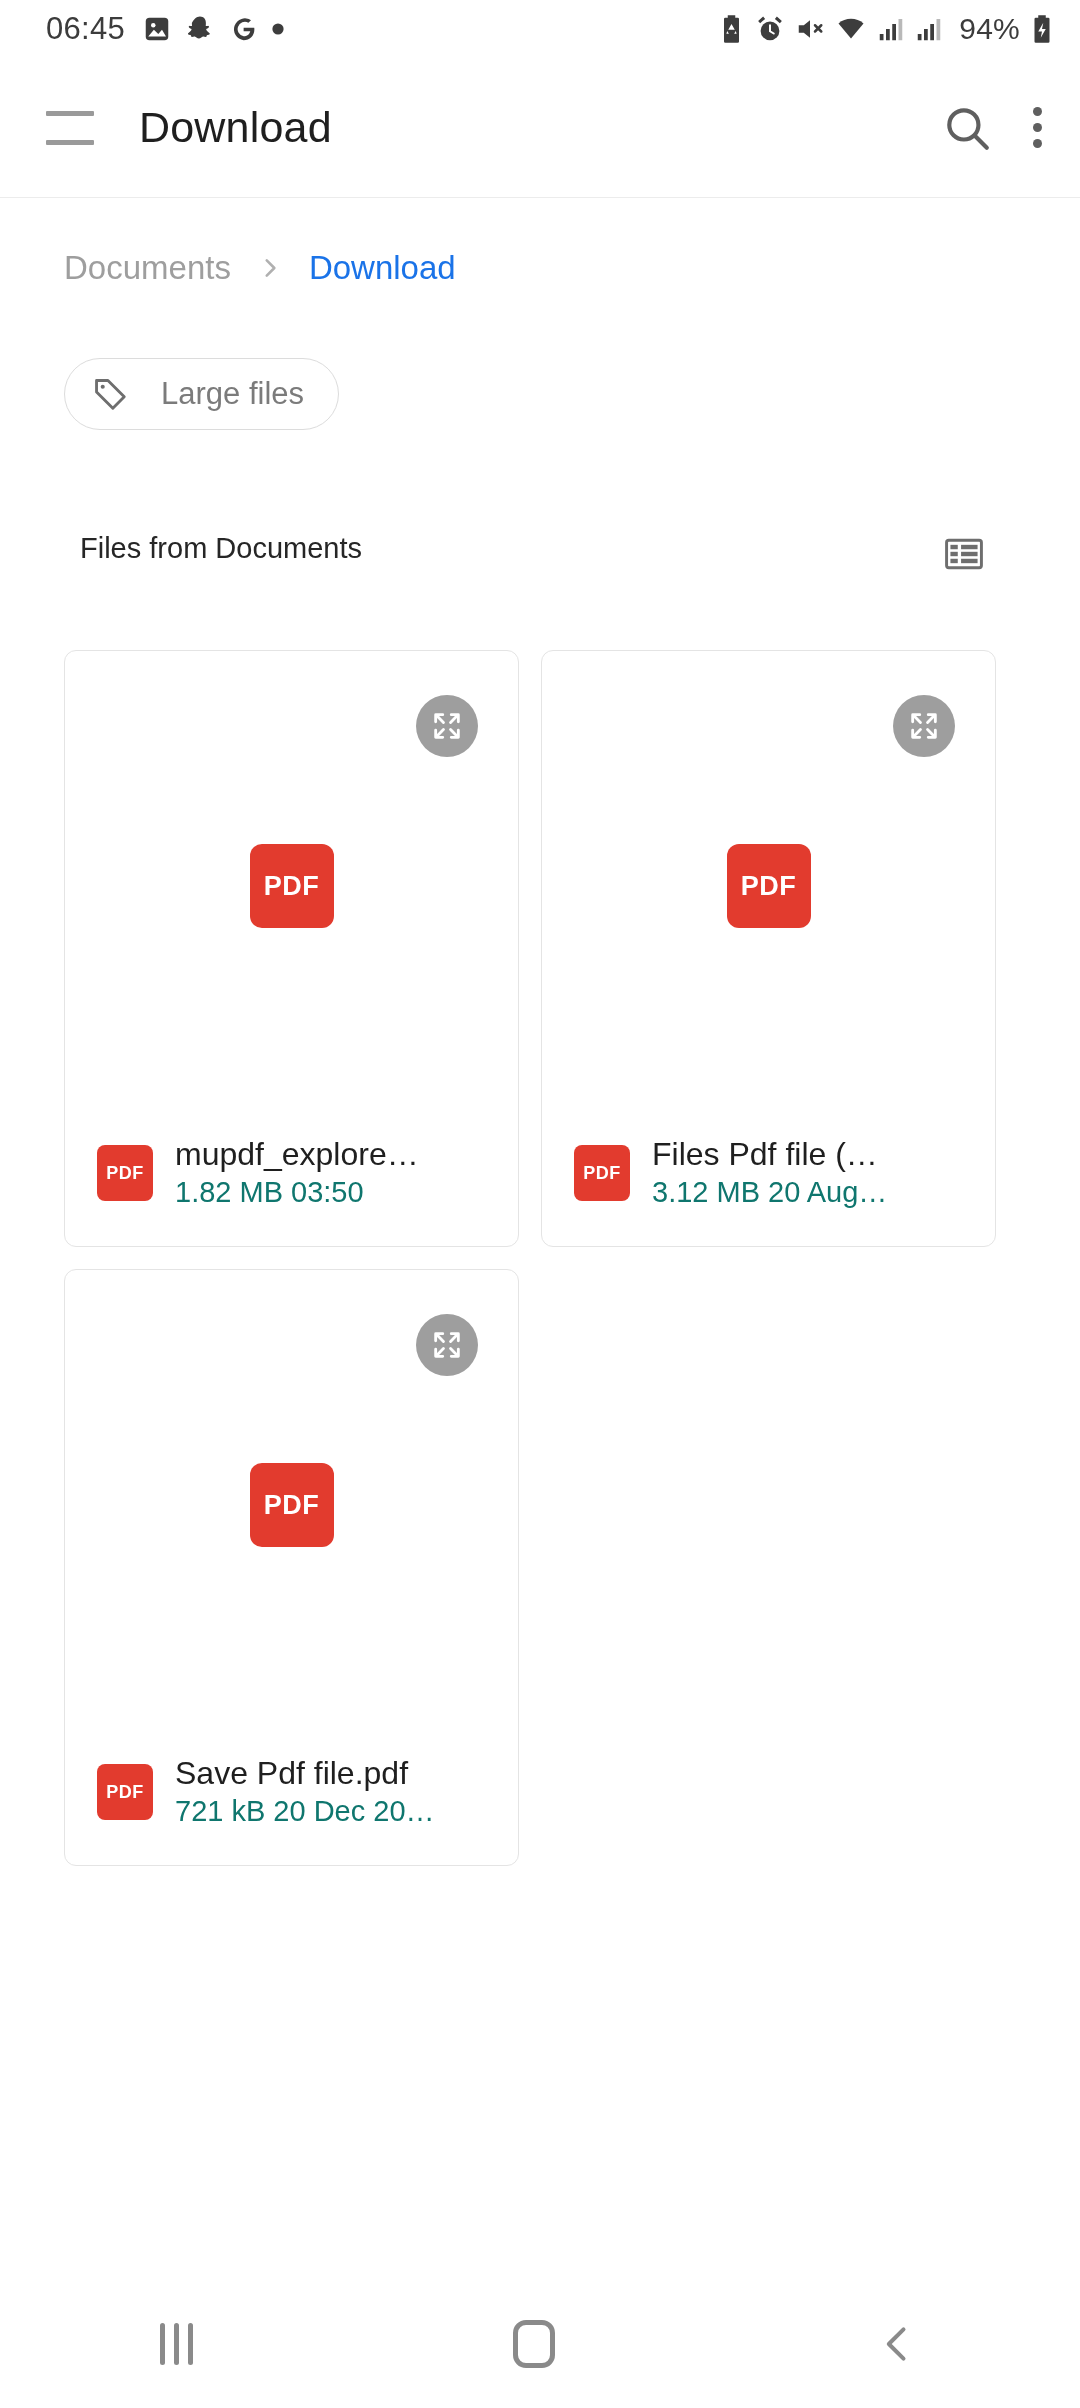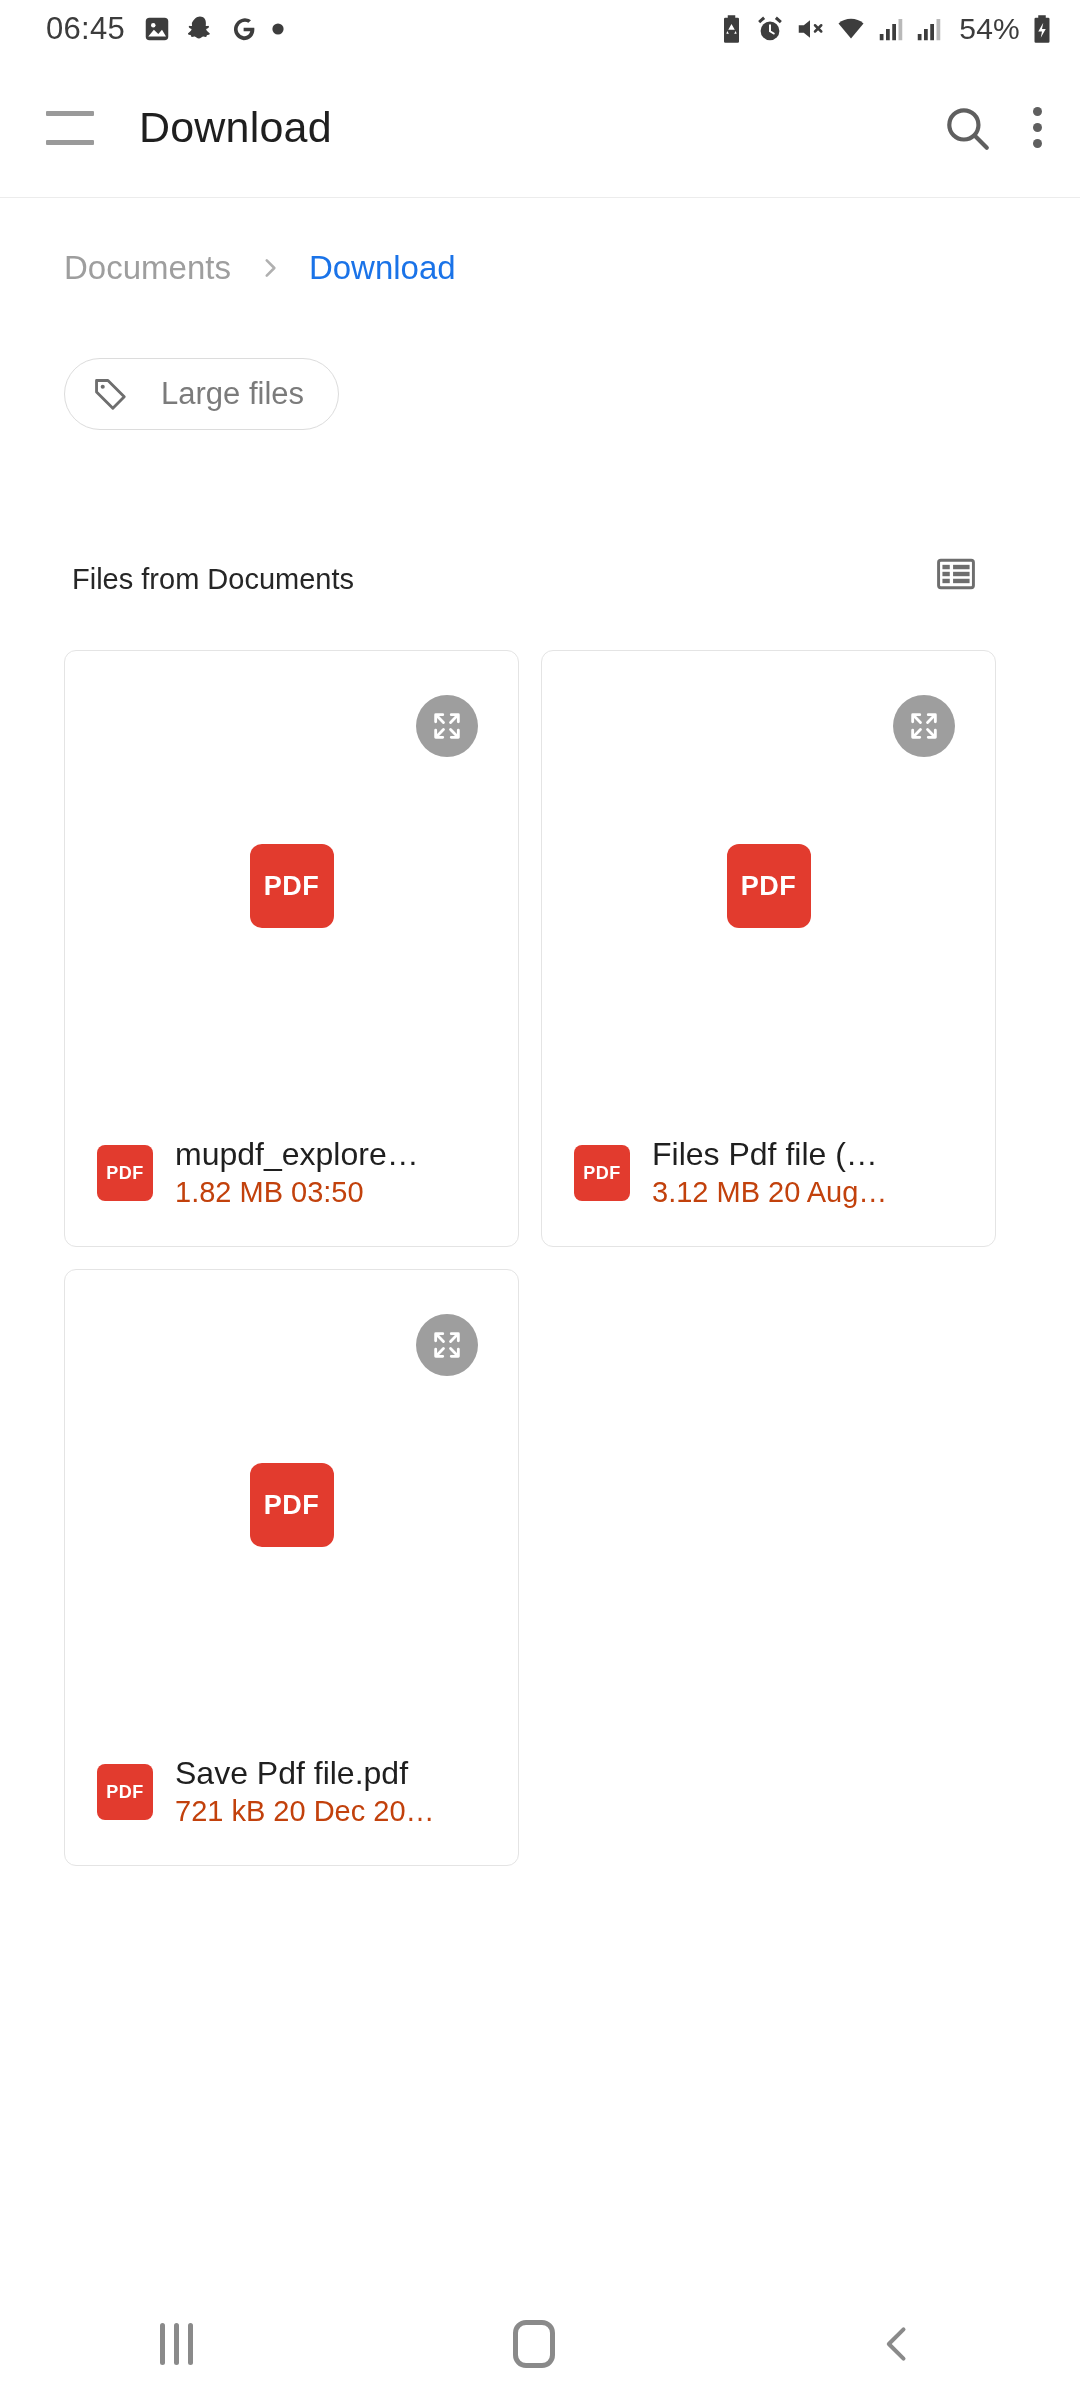--- a/index.html
+++ b/index.html
@@ -53,22 +53,22 @@
   .chips { position:absolute; top:358px; left:64px; display:flex; gap:38px; }
   .chip {
     height: 72px; border:1px solid #dcdcdc; border-radius:36px;
     display:flex; align-items:center; gap:32px; padding: 0 34px 0 26px;
     background:#fff;
   }
   .chip-label { font-size:31px; color:#7b7b7b; }
 
   
   .section-head {
-    position:absolute; top:532px; left:8px; width:1026px; height:64px;
-    display:flex; align-items:flex-end; padding: 0 56px 0 64px;
+    position:absolute; top:532px; left:16px; width:1026px; height:64px;
+    display:flex; align-items:flex-start; padding: 0 56px 0 64px;
   }
   .section-title { font-size:29px; color:#262626; font-weight:500;}
   .view-toggle { margin-left:auto; }
 
   
   .grid {
     position:absolute; top:650px; left:64px; width:960px;
     display:flex; flex-wrap:wrap; gap:22px;
   }
   .card {
@@ -95,21 +95,21 @@
   .card .meta {
     position:absolute; left:0; right:0; bottom: 34px;
     display:flex; align-items:center; gap:22px; padding: 0 20px 0 32px;
   }
   .meta-text { min-width:0; flex:1; }
   .file-name {
     font-size: 32px; color:#1f1f1f; white-space:nowrap; overflow:hidden;
     line-height: 1.25;
   }
   .file-sub {
-    font-size: 29px; color:#c2410c; white-space:nowrap; overflow:hidden;
+    font-size: 29px; color:#0f766e; white-space:nowrap; overflow:hidden;
     line-height: 1.3; margin-top: 4px;
   }
 
   
   .navbar {
     position:absolute; bottom:0; left:0; width:1080px; height:128px;
     display:flex; align-items:center; justify-content:space-around; background:#fff;
   }
   .nav-recents { display:flex; gap:9px; }
   .nav-recents i { display:block; width:5px; height:42px; background:#8a8a8a; border-radius:3px;}
@@ -184,21 +184,21 @@
           </svg>
       </span>
       <span class="ico">
         <svg width="28" height="30" viewBox="0 0 20 24">
             <rect x="1" y="16" width="3" height="5" fill="#3d3d3d"></rect>
             <rect x="6" y="12" width="3" height="9" fill="#3d3d3d"></rect>
             <rect x="11" y="8" width="3" height="13" fill="#3d3d3d"></rect>
             <rect x="16" y="4" width="3" height="17" fill="#b9b9b9"></rect>
           </svg>
       </span>
-      <span class="sb-batt-text">54%</span>
+      <span class="sb-batt-text">94%</span>
       <span class="ico">
         <svg width="24" height="30" viewBox="0 0 16 24">
             <path d="M5 1h6v2h2a1 1 0 011 1v18a1 1 0 01-1 1H3a1 1 0 01-1-1V4a1 1 0 011-1h2V1z" fill="#3d3d3d"></path>
             <path d="M9 7l-4 7h3l-1 5 4-7H8l1-5z" fill="#fff"></path>
           </svg>
       </span>
     </span>
   </div>
 
   <div class="appbar">

